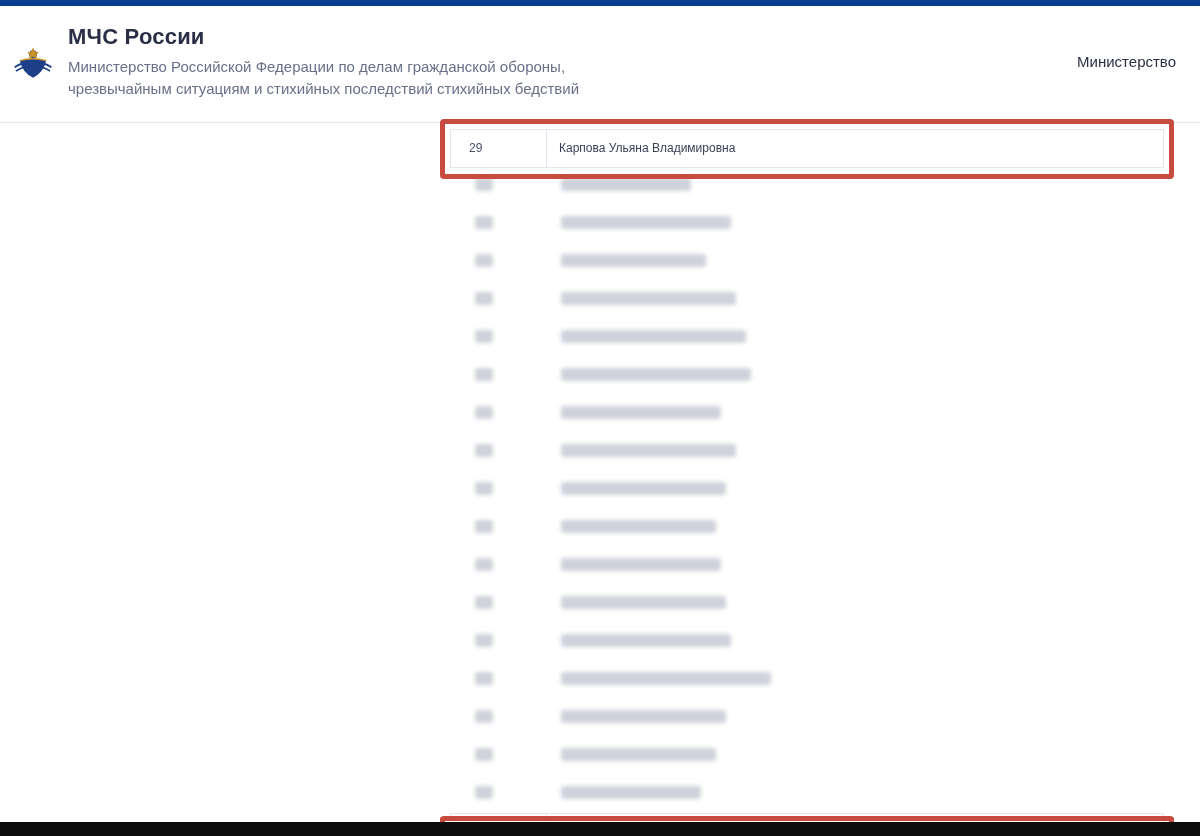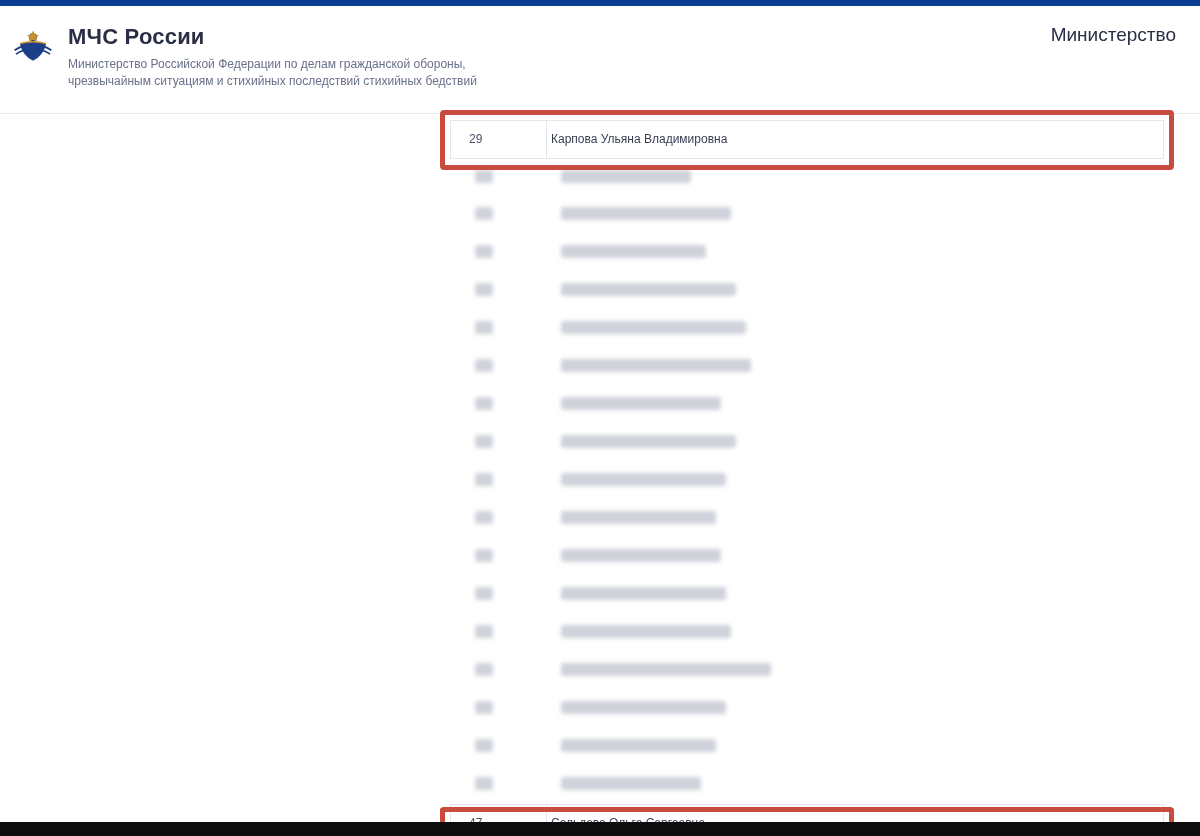--- a/index.html
+++ b/index.html
@@ -15,44 +15,44 @@
   }
 
   .topbar {
     width: 100%;
     height: 6px;
     background: #0a3d91;
   }
 
   .header {
     display: flex;
-    align-items: flex-start;
+    align-items: center;
     padding: 18px 20px 22px 8px;
     border-bottom: 1px solid #e6e8ee;
     width: 100%;
   }
   .logo-wrap { width: 50px; display:flex; align-items:center; justify-content:center; }
   .logo { width: 42px; height: 42px; }
   .title-block { margin-left: 10px; }
   .title {
     font-size: 22px;
     font-weight: 700;
     color: #2b2f45;
     letter-spacing: 0.2px;
   }
   .subtitle {
-    font-size: 12px;
+    font-size: 15px;
     color: #697089;
     line-height: 1.45;
     margin-top: 6px;
     max-width: 520px;
   }
   .spacer { flex: 1; }
   .nav-link {
-    font-size: 19px;
+    font-size: 15px;
     color: #2b2f45;
     font-weight: 500;
     padding-right: 4px;
   }
 
   .content {
     position: relative;
     width: 100%;
     height: calc(100% - 6px - 99px - 14px); 
   }
@@ -63,21 +63,21 @@
     top: 6px;
     width: 714px;
     border-collapse: collapse;
     font-size: 12px;
     color: #3a3f55;
   }
   .table td {
     border: 1px solid #e4e6ed;
     height: 38px;
     vertical-align: middle;
-    padding: 0 4px;
+    padding: 0 12px;
     background: #fff;
   }
   .table td.num { width: 96px; text-align: left; padding-left: 18px; color:#4a4f66;}
   .table tr.blurred td {
     border: none;
     background: transparent;
     padding: 0 12px;
   }
   .blur-num, .blur-name {
     display: inline-block;

